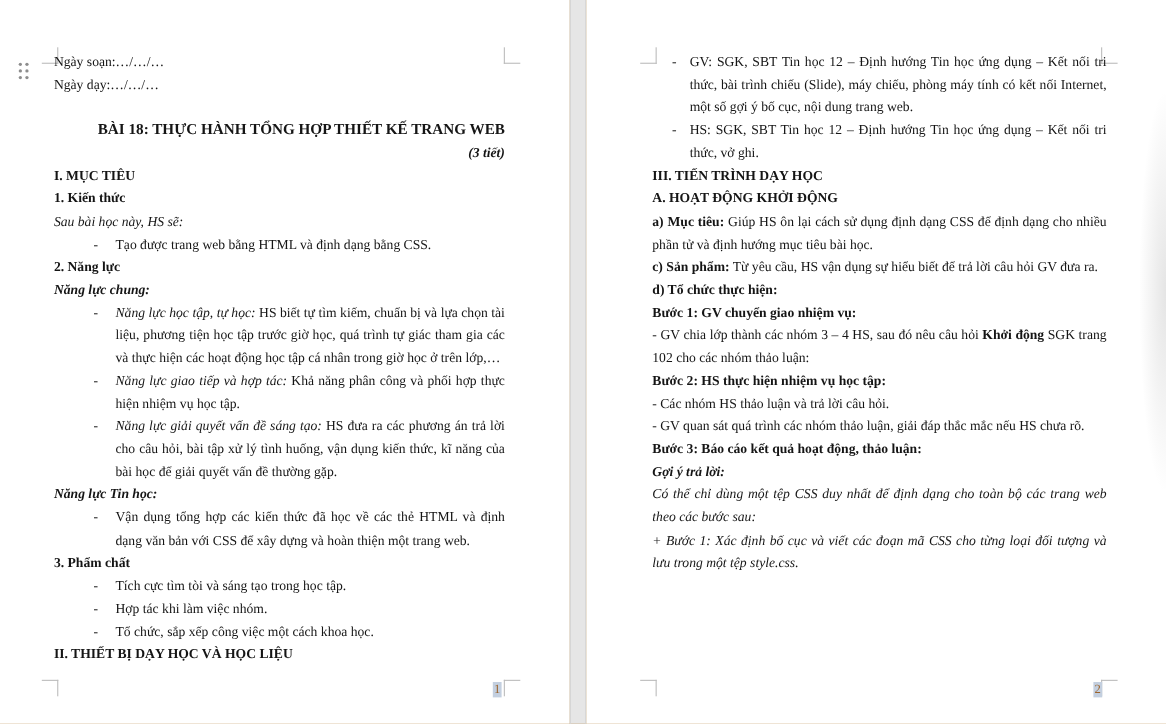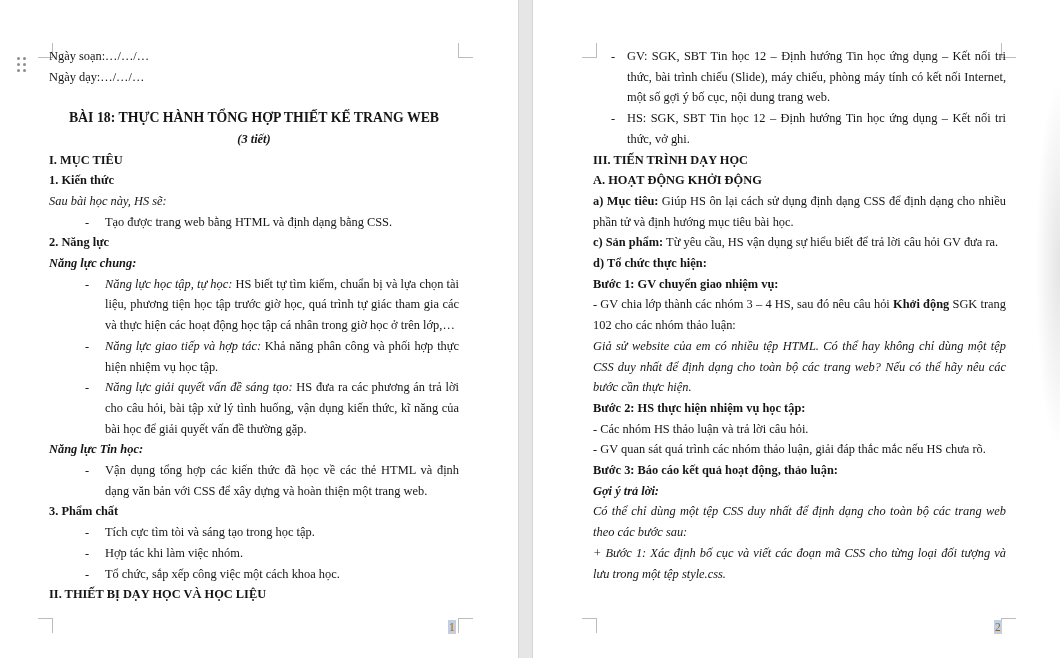--- a/index.html
+++ b/index.html
@@ -17,21 +17,21 @@
   .crop.tl{border-right:1px solid #bcbcbc;border-bottom:1px solid #bcbcbc;}
   .crop.tr{border-left:1px solid #bcbcbc;border-bottom:1px solid #bcbcbc;}
   .crop.bl{border-right:1px solid #bcbcbc;border-top:1px solid #bcbcbc;}
   .crop.br{border-left:1px solid #bcbcbc;border-top:1px solid #bcbcbc;}
   
   .content{position:absolute;font-size:12.4px;line-height:20.7px;text-align:justify;
            color:#151515;}
   #c1{left:49px;top:46px;width:410px;}
   #c2{left:60px;top:46px;width:413px;}
   .para{position:relative;}
-  .para.center{text-align:center;}
+  .para.center{text-align:right;}
   .para.blank{height:20.7px;}
   .title{font-size:13.8px;}
   .b{font-weight:bold;}
   .i{font-style:italic;}
   .u{}
   .bullet{position:relative;}
   #c1 .bullet{padding-left:56px;}
   #c1 .bullet .marker{position:absolute;left:36px;top:0;}
   #c2 .bullet{padding-left:34px;}
   #c2 .bullet .marker{position:absolute;left:18px;top:0;}
@@ -95,21 +95,20 @@
     <div class="content" id="c2">
         <div class="para bullet"><span class="marker">-</span><span class="">GV: SGK, SBT Tin học 12 – Định hướng Tin học ứng dụng – Kết nối tri thức, bài trình chiếu (Slide), máy chiếu, phòng máy tính có kết nối Internet,  một số gợi ý bố cục, nội dung trang web.</span></div>
         <div class="para bullet"><span class="marker">-</span><span class="">HS: SGK, SBT Tin học 12 – Định hướng Tin học ứng dụng – Kết nối tri thức, vở ghi.</span></div>
         <div class="para normal"><span class="b ">III. TIẾN TRÌNH DẠY HỌC</span></div>
         <div class="para normal"><span class="b ">A. HOẠT ĐỘNG KHỞI ĐỘNG</span></div>
         <div class="para normal"><span class="b ">a) Mục tiêu:</span><span class=""> Giúp HS ôn lại cách sử dụng định dạng CSS để định dạng cho nhiều phần tử và định hướng mục tiêu bài học.</span></div>
         <div class="para normal"><span class="b ">c) Sản phẩm:</span><span class=""> Từ yêu cầu, HS vận dụng sự hiểu biết để trả lời câu hỏi GV đưa ra.</span></div>
         <div class="para normal"><span class="b ">d) Tổ chức thực hiện:</span></div>
         <div class="para normal"><span class="b ">Bước 1: GV chuyển giao nhiệm vụ:</span></div>
         <div class="para normal"><span class="">- GV chia lớp thành các nhóm 3 – 4 HS, sau đó nêu câu hỏi </span><span class="b ">Khởi động</span><span class=""> SGK trang 102 cho các nhóm thảo luận:</span></div>
-        <div class="para normal"><span class="i ">Giả sử website của em có nhiều tệp HTML. Có thể hay không chỉ dùng một tệp CSS duy nhất để định dạng cho toàn bộ các trang web? Nếu có thể hãy nêu các bước cần thực hiện.</span></div>
         <div class="para normal"><span class="b ">Bước 2: HS thực hiện nhiệm vụ học tập:</span></div>
         <div class="para normal"><span class="">- Các nhóm HS thảo luận và trả lời câu hỏi.</span></div>
         <div class="para normal"><span class="">- GV quan sát quá trình các nhóm thảo luận, giải đáp thắc mắc nếu HS chưa rõ.</span></div>
         <div class="para normal"><span class="b ">Bước 3: Báo cáo kết quả hoạt động, thảo luận:</span></div>
         <div class="para normal"><span class="b i u">Gợi ý trả lời:</span></div>
         <div class="para normal"><span class="i ">Có thể chỉ dùng một tệp CSS duy nhất để định dạng cho toàn bộ các trang web theo các bước sau:</span></div>
         <div class="para normal"><span class="i ">+ Bước 1: Xác định bố cục và viết các đoạn mã CSS cho từng loại đối tượng và lưu trong một tệp style.css.</span></div>
       </div>
     <span class="pagenum">2</span>
   </div>

